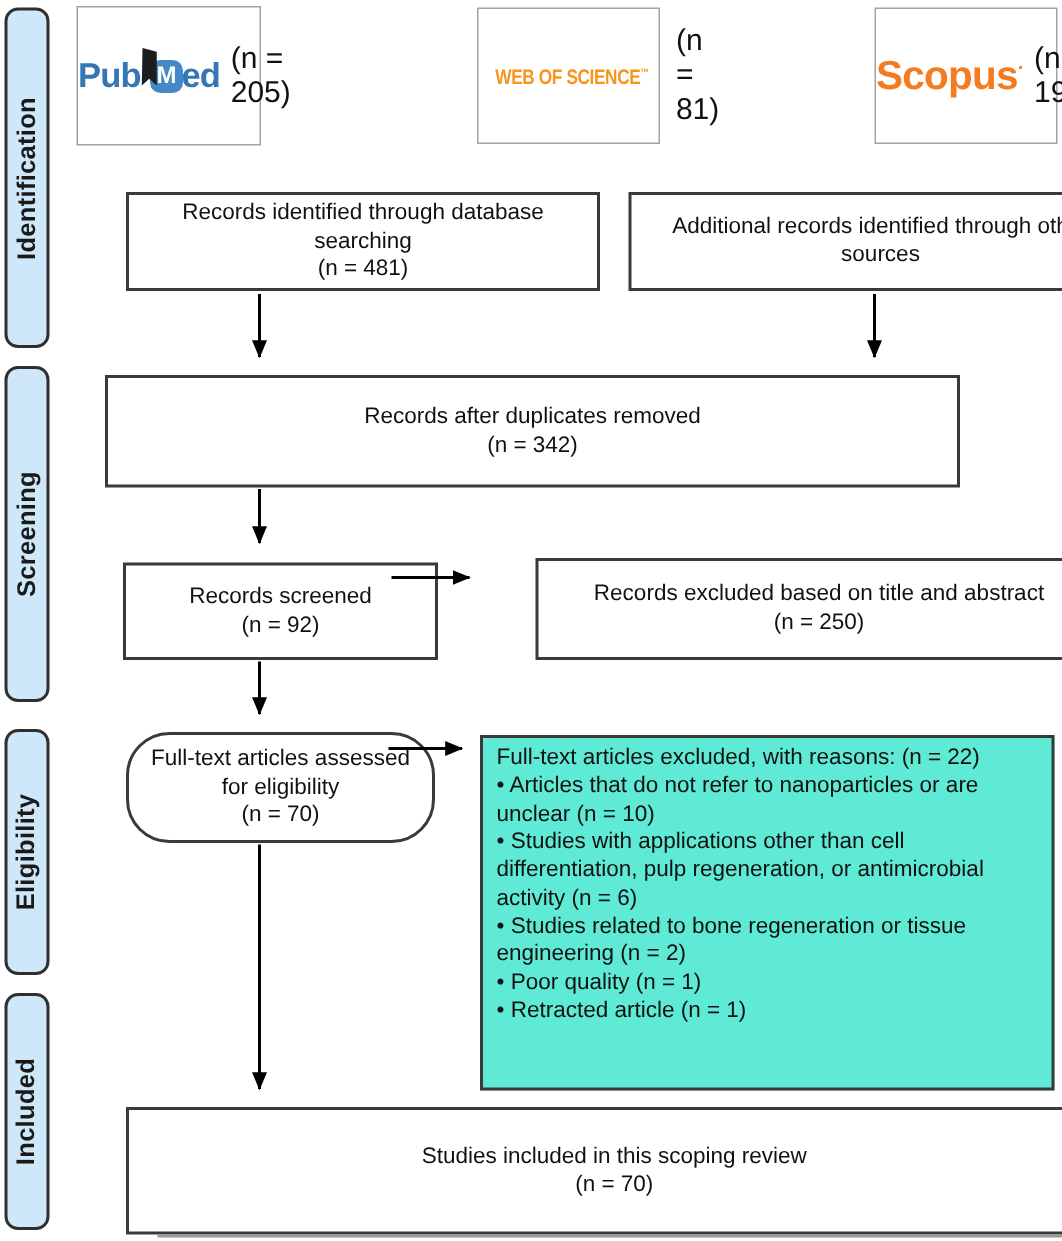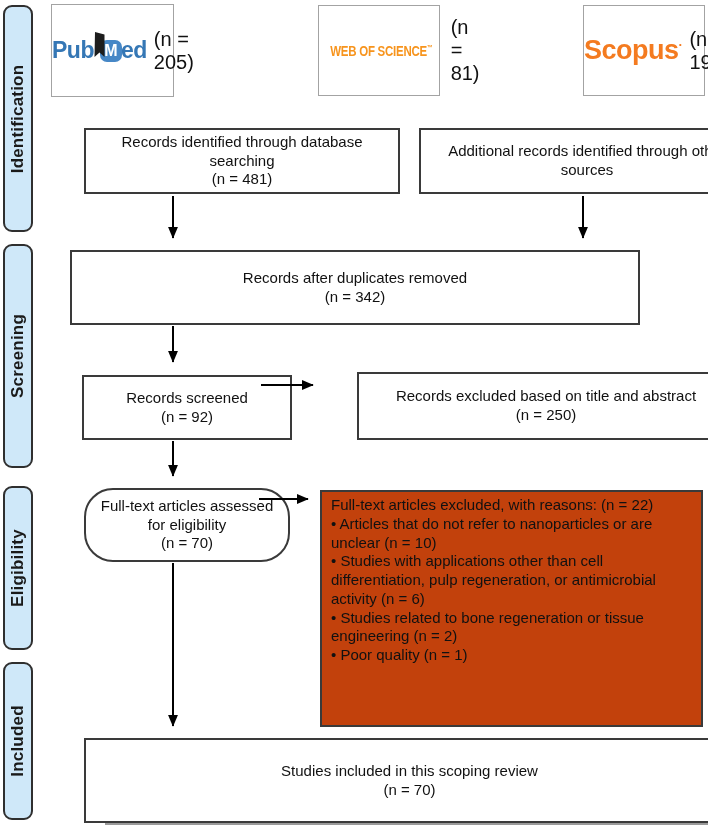--- a/index.html
+++ b/index.html
@@ -41,21 +41,21 @@
   }
   .wos-logo{
     color:#f7941d;font-weight:bold;font-size:14px;white-space:nowrap;
     transform:scaleX(.82);letter-spacing:-.3px;
   }
   .wos-logo sup{font-size:7px;}
   .scopus-logo{color:#f47b20;font-size:27px;font-weight:600;letter-spacing:-.5px;}
   .scopus-logo sup{font-size:13px;line-height:0;}
   
   .reasons-box{
-    position:absolute;background:#c2410c;border:2px solid #3a3a3a;box-sizing:border-box;
+    position:absolute;background:#5eead4;border:2px solid #3a3a3a;box-sizing:border-box;
     text-align:left;font-size:15px;line-height:1.25;padding:4px 9px;
   }
   .reasons-box div{margin:0;}
   svg.arrows{position:absolute;left:0;top:0;pointer-events:none;}
   .bottom-rule{position:absolute;left:105px;top:823px;width:603px;height:2px;background:#9a9a9a;}
 </style>
 </head>
 <body>
 
 <div class="stage">
@@ -125,20 +125,21 @@
     <div>Full-text articles assessed for eligibility</div>
     <div class="count">(n = 70)</div>
   </div>
 
   <div class="reasons-box" style="left:320px;top:490px;width:383px;height:237px;">
     <div>Full-text articles excluded, with reasons: (n = 22)</div>
     <div>• Articles that do not refer to nanoparticles or are unclear (n = 10)</div>
     <div>• Studies with applications other than cell differentiation, pulp regeneration, or antimicrobial activity (n = 6)</div>
     <div>• Studies related to bone regeneration or tissue engineering (n = 2)</div>
     <div>• Poor quality (n = 1)</div>
+    <div>• Retracted article (n = 1)</div>
   </div>
 
   <div class="box" style="left:52px;top:738px;width:651px;height:85px;">
     <div>Studies included in this scoping review</div>
     <div class="count">(n = 70)</div>
   </div>
 
   <svg class="arrows" width="708" height="827" viewBox="0 0 708 827">
     <defs>
       <marker id="ah" markerWidth="7" markerHeight="6" refX="5.6" refY="2.5" orient="auto" markerUnits="strokeWidth">

